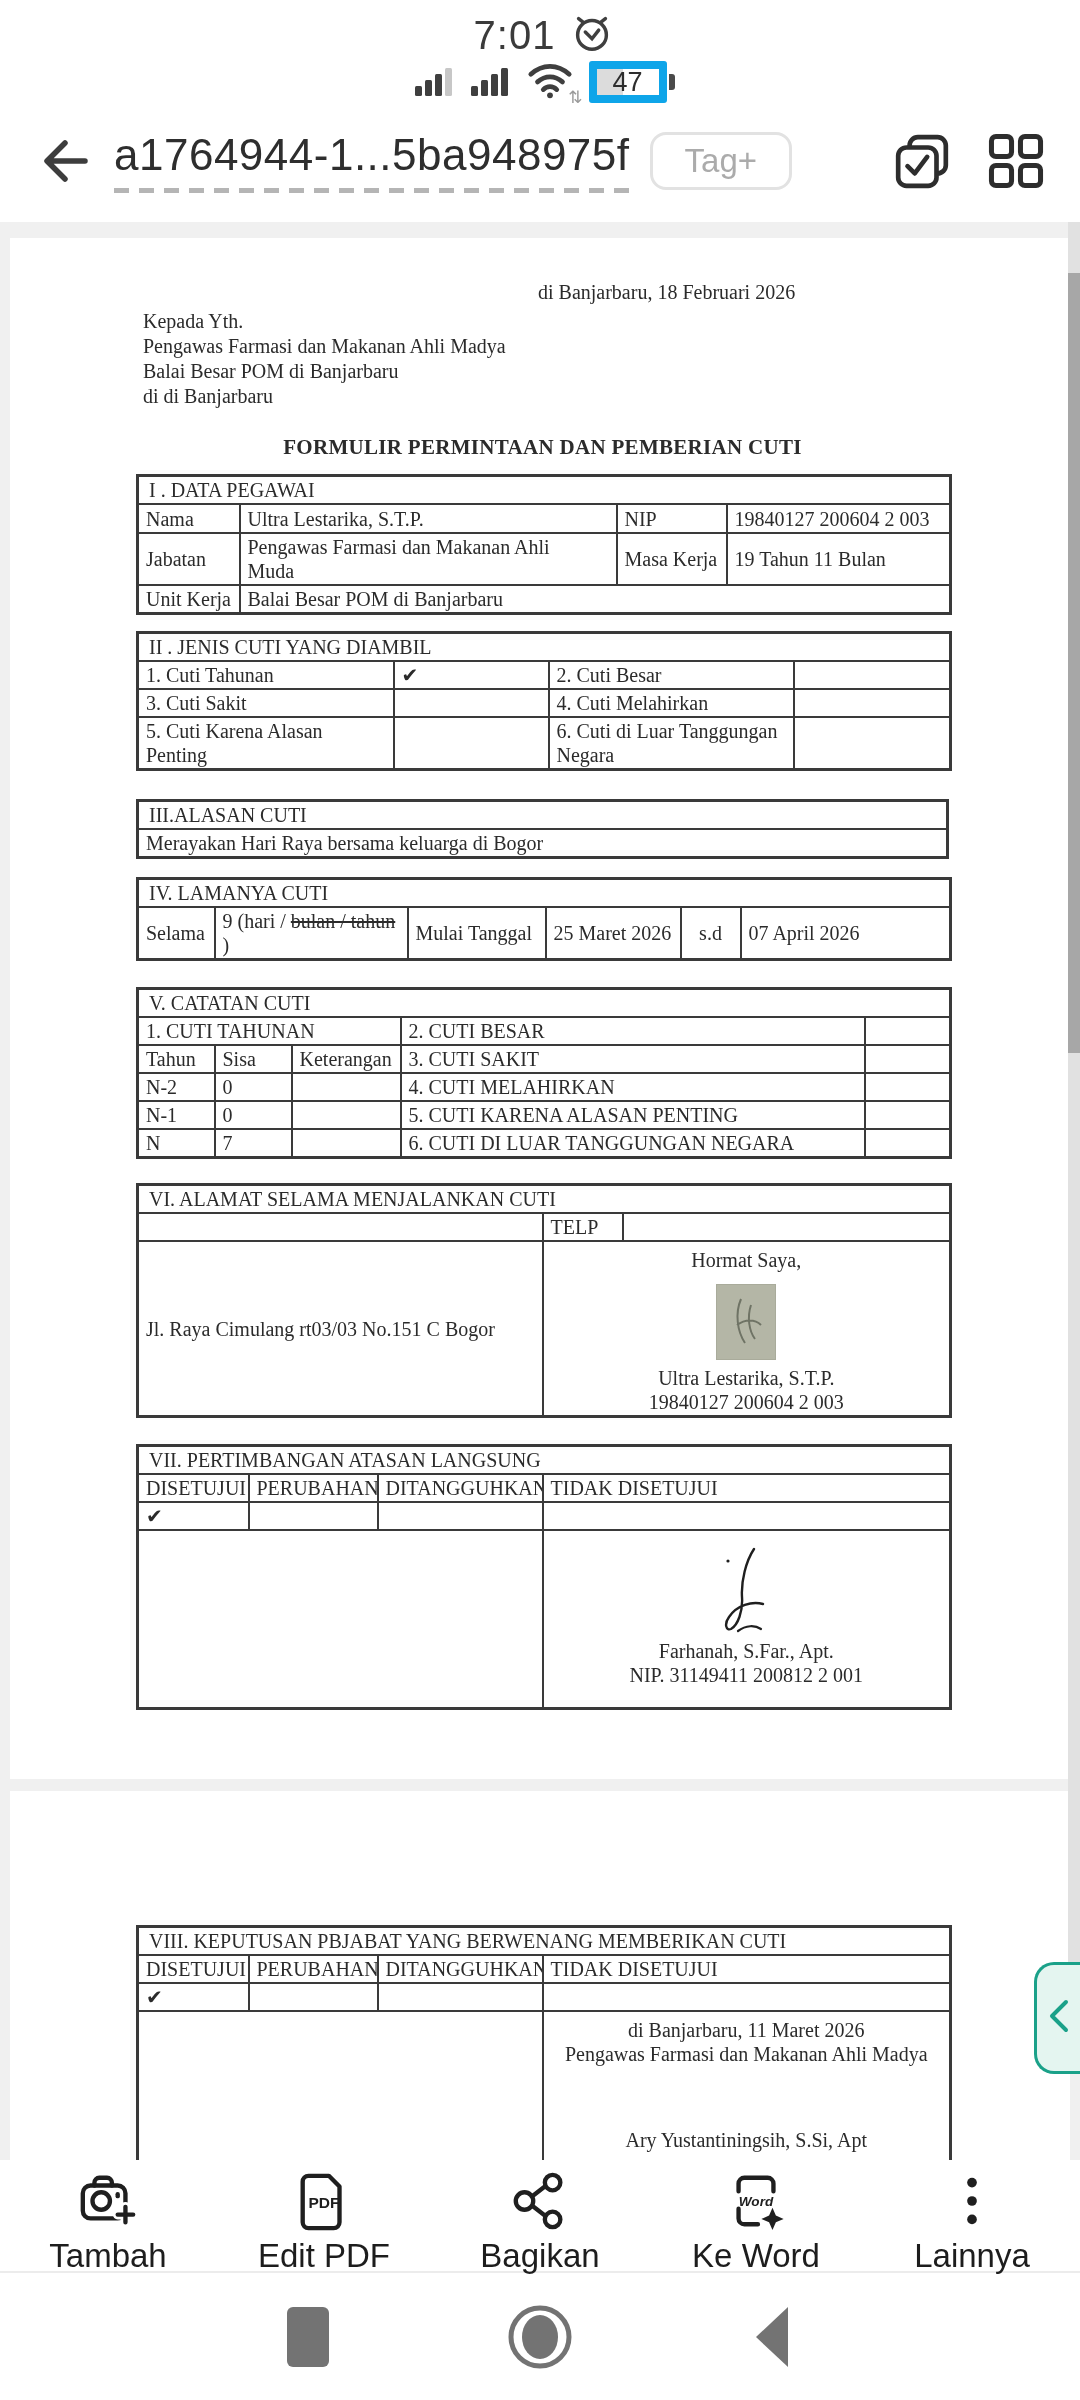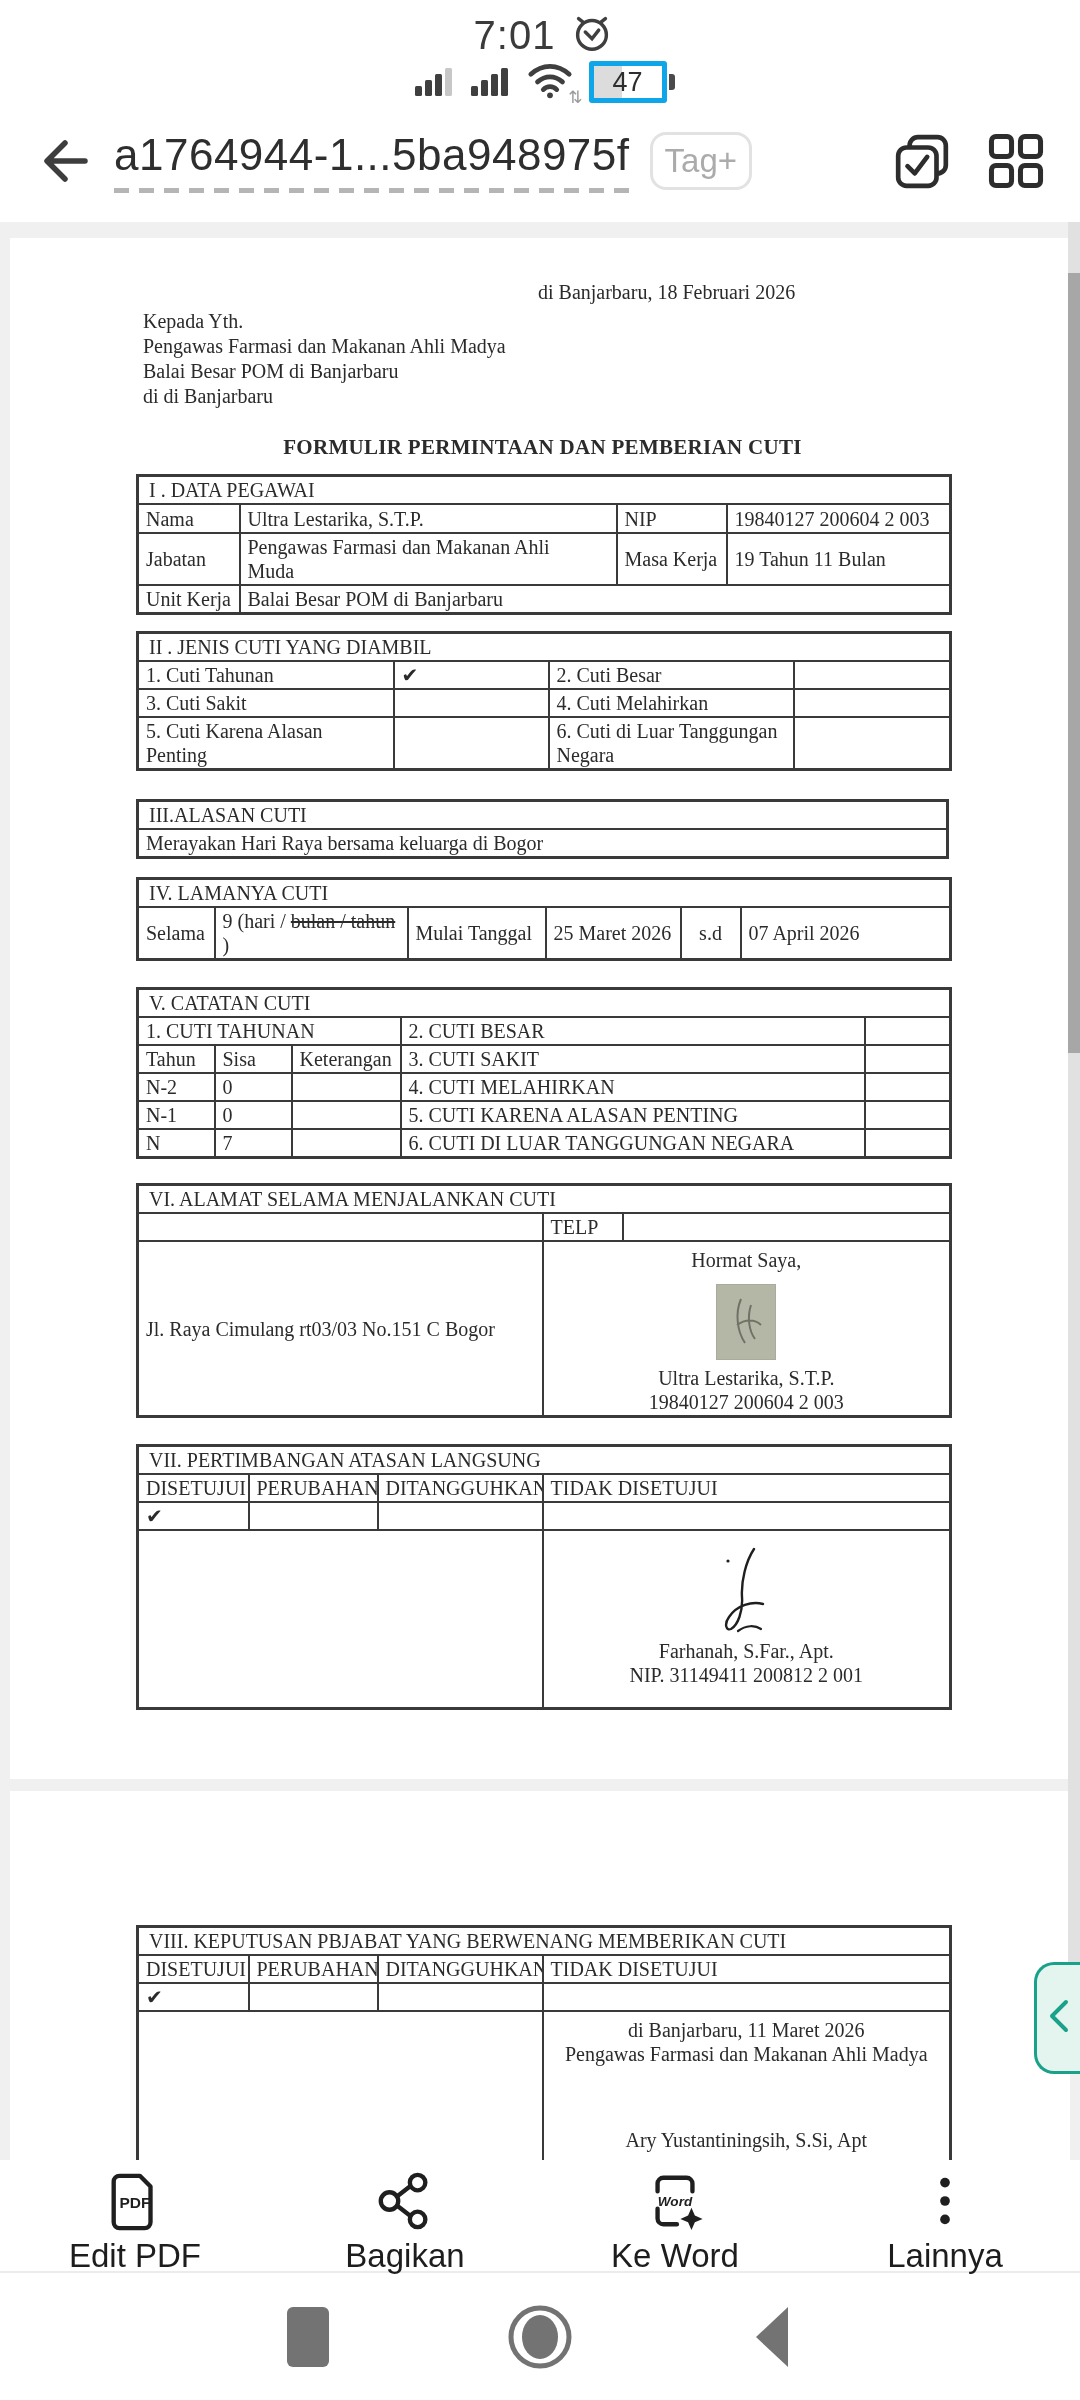--- a/index.html
+++ b/index.html
@@ -5,37 +5,37 @@
   html,body{margin:0;padding:0;}
   body{width:1080px;height:2400px;background:#fff;overflow:hidden;
        font-family:"Liberation Sans",sans-serif;color:#2e2e2e;position:relative;}
 
   
   .status-bar{height:100px;display:flex;align-items:center;justify-content:space-between;
               padding:10px 38px 0 47px;box-sizing:border-box;flex-direction:column;}
   .sb-left{display:flex;align-items:center;gap:14px;}
   .sb-time{font-size:40px;font-weight:500;color:#3b3b3b;letter-spacing:1px;}
   .sb-right{display:flex;align-items:center;gap:16px;}
-  .battery{position:relative;width:78px;height:42px;border:5px solid #0ea5e9;border-radius:3px;
+  .battery{position:relative;width:78px;height:42px;border:8px solid #0ea5e9;border-radius:3px;
            box-sizing:border-box;display:flex;align-items:center;justify-content:center;overflow:hidden;}
   .battery-fill{position:absolute;left:0;top:0;bottom:0;width:42%;background:#dcdcdc;}
   .battery-num{position:relative;font-size:27px;color:#2e2e2e;}
   .battery-nub{width:6px;height:16px;background:#4a4a4a;border-radius:0 3px 3px 0;margin-left:2px;}
   .wifi-wrap{position:relative;}
   .wifi-arrows{position:absolute;right:-10px;bottom:-4px;font-size:17px;color:#9a9a9a;}
 
   
   .app-header{height:122px;display:flex;align-items:center;padding:0 34px;box-sizing:border-box;}
   .back-btn{width:58px;height:58px;display:flex;align-items:center;justify-content:center;}
   .title-wrap{display:flex;flex-direction:column;margin-left:22px;}
   .doc-title{font-size:44px;color:#2e2e2e;letter-spacing:.5px;white-space:nowrap;}
   .title-underline{margin-top:8px;height:5px;
       background:repeating-linear-gradient(90deg,#b5b5b5 0 15px,transparent 15px 25px);}
   .tag-pill{margin-left:20px;border:3px solid #e2e2e2;color:#ababab;font-size:33px;
-            border-radius:16px;padding:7px 12px;white-space:nowrap;}
+            border-radius:16px;padding:7px 32px;white-space:nowrap;}
   .hdr-spacer{flex:1;}
   .hdr-icon{width:60px;height:60px;display:flex;align-items:center;justify-content:center;margin-left:34px;}
 
   
   .doc-viewport{position:relative;height:1938px;background:#f0f0f0;overflow:hidden;}
   .page{position:absolute;left:10px;right:10px;background:#fff;overflow:hidden;}
   .page1{top:16px;height:1541px;}
   .page2{top:1569px;height:369px;}
   .doc-content{width:813px;margin-left:126px;font-family:"Liberation Serif",serif;
                color:#2b2b2b;font-size:20px;line-height:25px;}
@@ -434,20 +434,33 @@
       <svg width="34" height="44" viewBox="0 0 34 44" fill="none" stroke="#1aa189" stroke-width="4" stroke-linecap="round" stroke-linejoin="round">
         <polyline points="24,8 10,22 24,36"></polyline>
       </svg>
     </span>
   </div>
 </div>
 
 <div class="toolbar">
   <div class="tool-item">
     <span class="tool-icon">
+      <svg width="62" height="62" viewBox="0 0 64 64" fill="none" stroke="#1f1f1f" stroke-width="4.5" stroke-linecap="round" stroke-linejoin="round">
+        <path d="M18 16 v-3 a5 5 0 0 1 5 -5 h8 a5 5 0 0 1 5 5 v3"></path>
+        <rect x="6" y="16" width="44" height="34" rx="8"></rect>
+        <circle cx="25" cy="32" r="9"></circle>
+        <path d="M42 25 v2"></path>
+        <path d="M50 38 v16 M42 46 h16" stroke="#ffffff" stroke-width="10"></path>
+        <path d="M50 38 v16 M42 46 h16"></path>
+      </svg>
+    </span>
+    <span class="tool-label">Tambah</span>
+  </div>
+  <div class="tool-item">
+    <span class="tool-icon">
       <svg width="62" height="62" viewBox="0 0 64 64" fill="none" stroke="#1f1f1f" stroke-width="4.5" stroke-linejoin="round">
         <path d="M16 6 h21 l11 11 v37 a6 6 0 0 1 -6 6 h-26 a6 6 0 0 1 -6 -6 v-42 a6 6 0 0 1 6 -6 z"></path>
         <text x="32" y="39" text-anchor="middle" font-size="16" font-weight="bold" font-family="Liberation Sans, sans-serif" fill="#1f1f1f" stroke="none">PDF</text>
       </svg>
     </span>
     <span class="tool-label">Edit PDF</span>
   </div>
   <div class="tool-item">
     <span class="tool-icon">
       <svg width="62" height="62" viewBox="0 0 64 64" fill="none" stroke="#1f1f1f" stroke-width="4.5" stroke-linecap="round">

